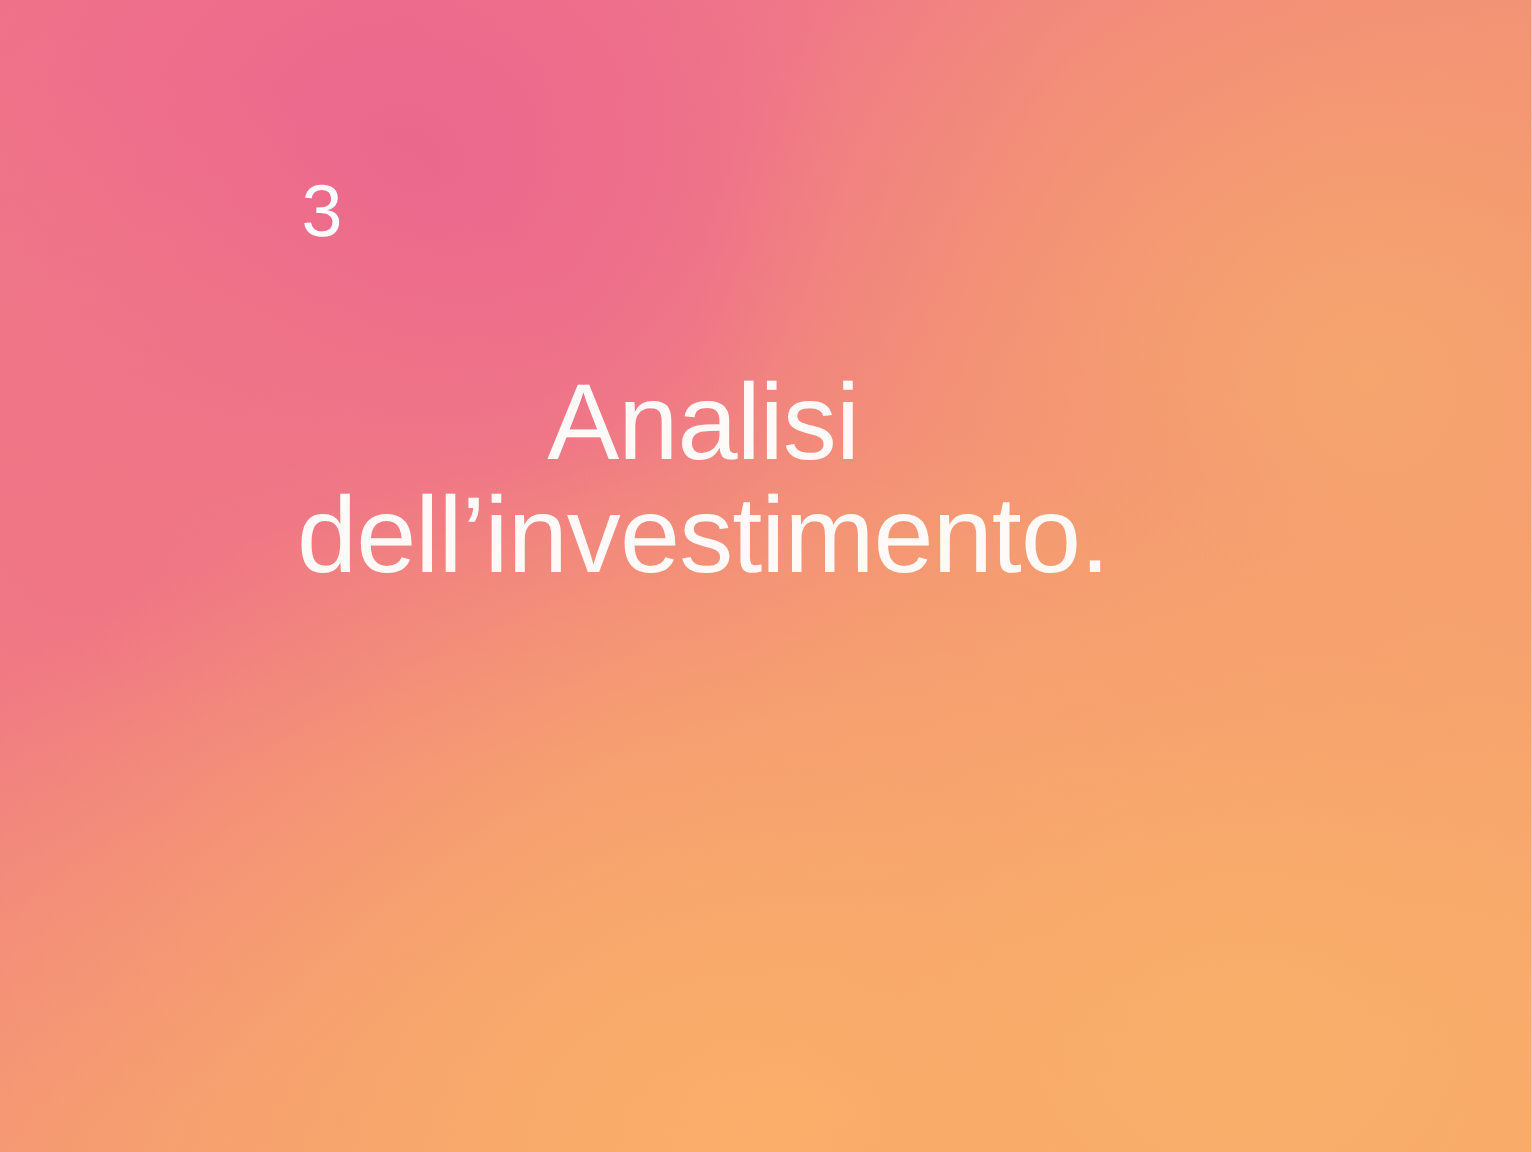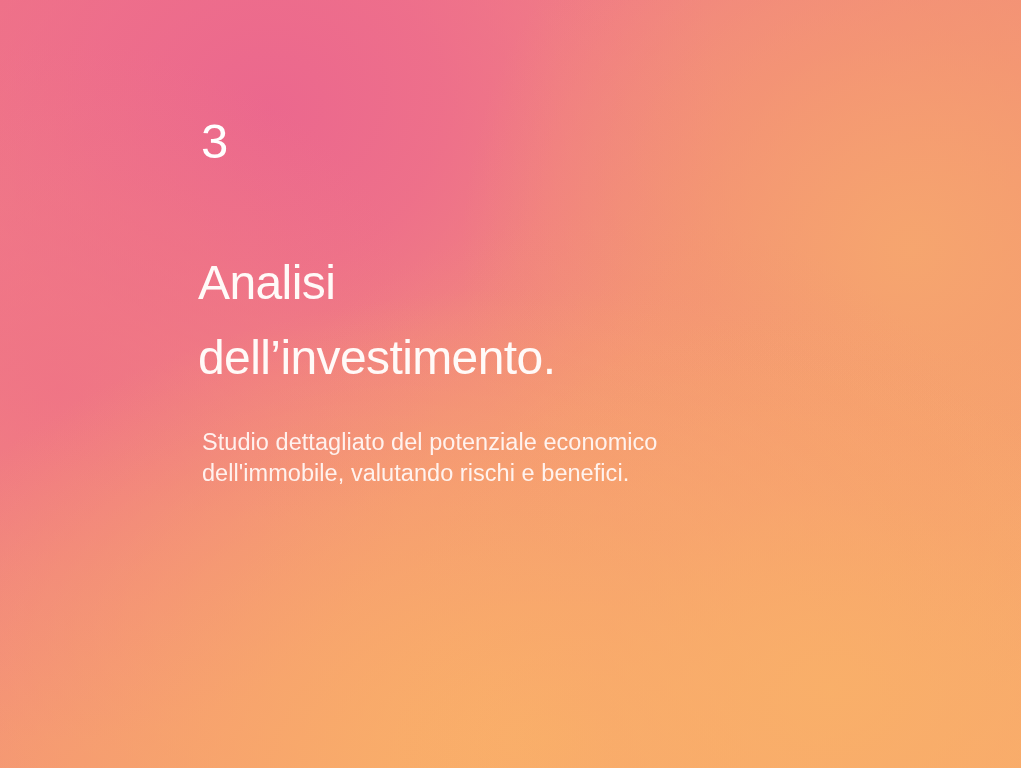--- a/index.html
+++ b/index.html
@@ -120,27 +120,28 @@
     font-weight: 400;
     color: #ffffff;
     letter-spacing: 0.2px;
     white-space: pre;
   }
 
   .slide-title {
     position: absolute;
     top: 245px;
     left: -3px;
-    font-size: 48px;
+    font-size: 72px;
     line-height: 75px;
     font-weight: 300;
     color: #fffaf8;
     letter-spacing: -0.6px;
     white-space: pre-line;
     margin: 0;
+    text-align: center;
   }
 
   .slide-subtitle {
     position: absolute;
     top: 427px;
     left: 1px;
     font-size: 23.5px;
     line-height: 31px;
     font-weight: 400;
     color: rgba(255, 248, 245, 0.94);
@@ -161,17 +162,15 @@
   <div class="blob blob-orange-bottom"></div>
   <div class="blob blob-orange-bottomright"></div>
 
   <div class="content">
 
     <div class="section-number">3</div>
 
     <h1 class="slide-title">Analisi
 dell’investimento.</h1>
 
-    <p class="slide-subtitle">Studio dettagliato del potenziale economico
-dell'immobile, valutando rischi e benefici.</p>
 
   </div>
 </div>
 
 </body></html>

